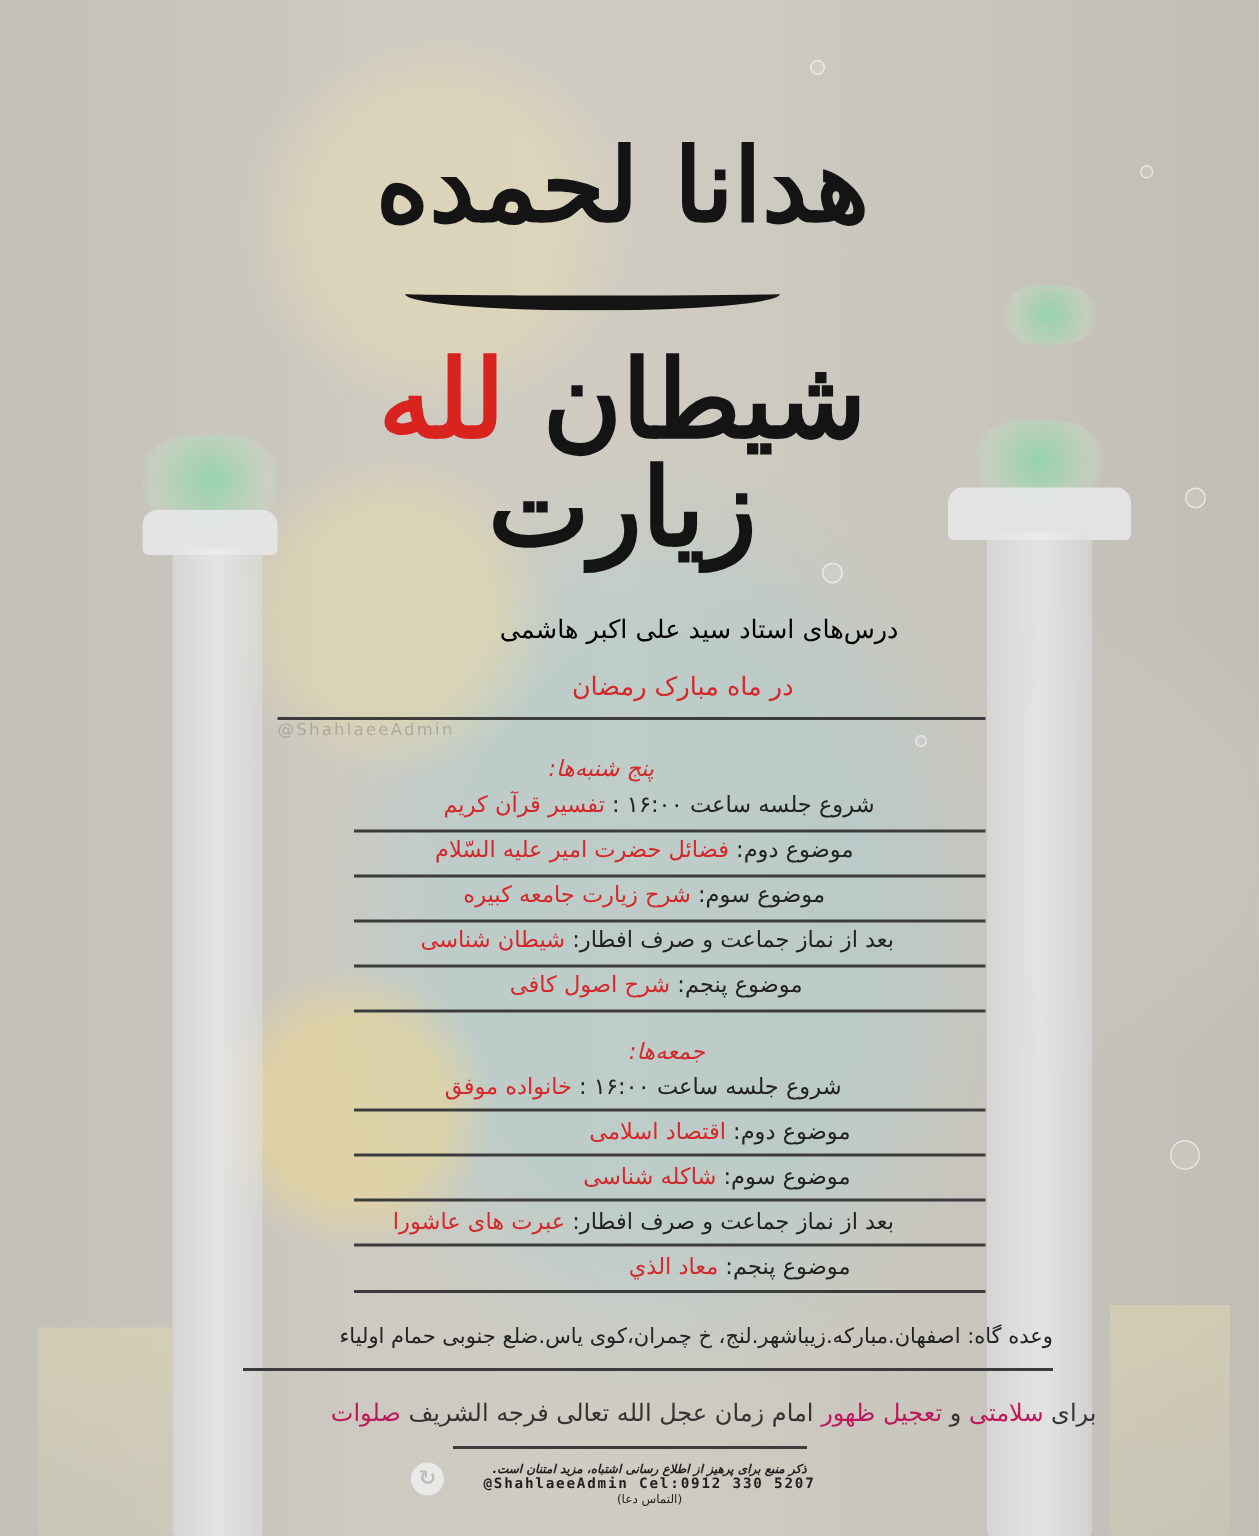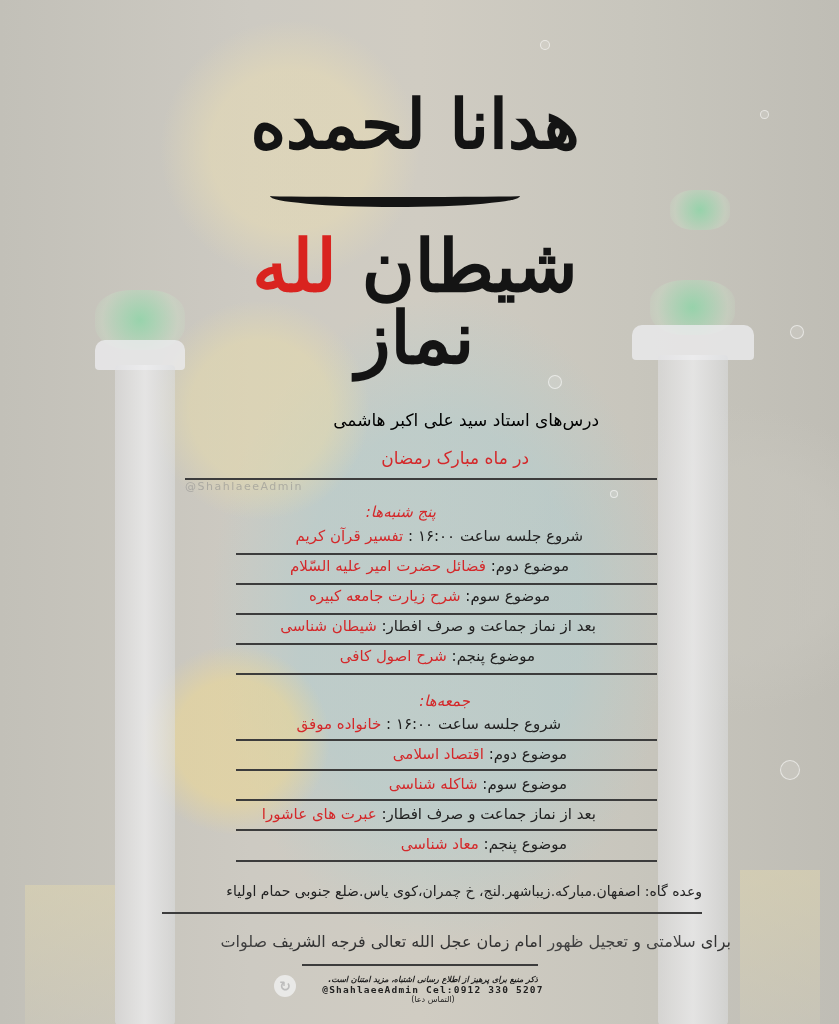--- a/index.html
+++ b/index.html
@@ -89,21 +89,21 @@
   }
   .row .val { color: #d4282a; }
   .venue {
     position: absolute; right: 137px; top: 883px;
     font-size: 14px; color: #222; white-space: nowrap;
   }
   .prayer {
     position: absolute; right: 108px; top: 932px;
     font-size: 16px; color: #333; white-space: nowrap;
   }
-  .prayer .green { color: #404040; }
+  .prayer .green { color: #be185d; }
   .footer {
     position: absolute; left: 298px; top: 975px; width: 270px;
     text-align: center; color: #1f1f1f;
   }
   .footer-note { font-size: 8px; font-weight: bold; white-space: nowrap; font-style: italic; }
   .footer-contact {
     font-size: 9.5px; font-weight: bold; letter-spacing: 1.2px; direction: ltr; white-space: nowrap;
     font-family: "DejaVu Sans Mono", monospace;
   }
   .footer-prayer { font-size: 8px; white-space: nowrap; }
@@ -138,21 +138,21 @@
 <div class="bubble" style="left:610px;top:490px;width:8px;height:8px;"></div>
 <div class="bubble" style="left:760px;top:110px;width:9px;height:9px;"></div>
 <div class="bubble" style="left:540px;top:40px;width:10px;height:10px;"></div>
 
 <div class="calligraphy">
   <div class="calli-line1">هدانا لحمده</div>
   <div class="calli-swoosh"></div>
   <div class="calli-line2">
     <span>شیطان</span>
     <span class="calli-red">لله</span>
-    <span>نماز</span>
+    <span>زیارت</span>
   </div>
 </div>
 
 <div class="header-text">درس‌های  استاد سید علی اکبر هاشمی</div>
 <div class="header-sub">در ماه مبارک رمضان</div>
 <div class="rule" style="left:185px;top:478px;width:472px;"></div>
 <div class="watermark">@ShahlaeeAdmin</div>
 
 <div class="section-title" style="right:403px;top:503px;">پنج شنبه‌ها:</div>
 
@@ -197,21 +197,21 @@
   <span>موضوع سوم: </span><span class="val">شاکله شناسی</span>
 </div>
 <div class="rule" style="left:236px;top:799px;width:421px;"></div>
 
 <div class="row" style="right:243px;top:805px;">
   <span>بعد از نماز جماعت و صرف افطار: </span><span class="val">عبرت های عاشورا</span>
 </div>
 <div class="rule" style="left:236px;top:829px;width:421px;"></div>
 
 <div class="row" style="right:272px;top:835px;">
-  <span>موضوع پنجم: </span><span class="val">معاد شناسی</span>
+  <span>موضوع پنجم: </span><span class="val">معاد الذي</span>
 </div>
 <div class="rule" style="left:236px;top:860px;width:421px;"></div>
 
 <div class="venue">وعده گاه: اصفهان.مبارکه.زیباشهر.لنج، خ چمران،کوی یاس.ضلع جنوبی حمام اولیاء</div>
 <div class="rule" style="left:162px;top:912px;width:540px;"></div>
 
 <div class="prayer">
   <span>برای </span><span class="green">سلامتی</span><span> و </span><span class="green">تعجیل ظهور</span><span> امام زمان عجل الله تعالی فرجه الشریف </span><span class="green">صلوات</span>
 </div>
 

